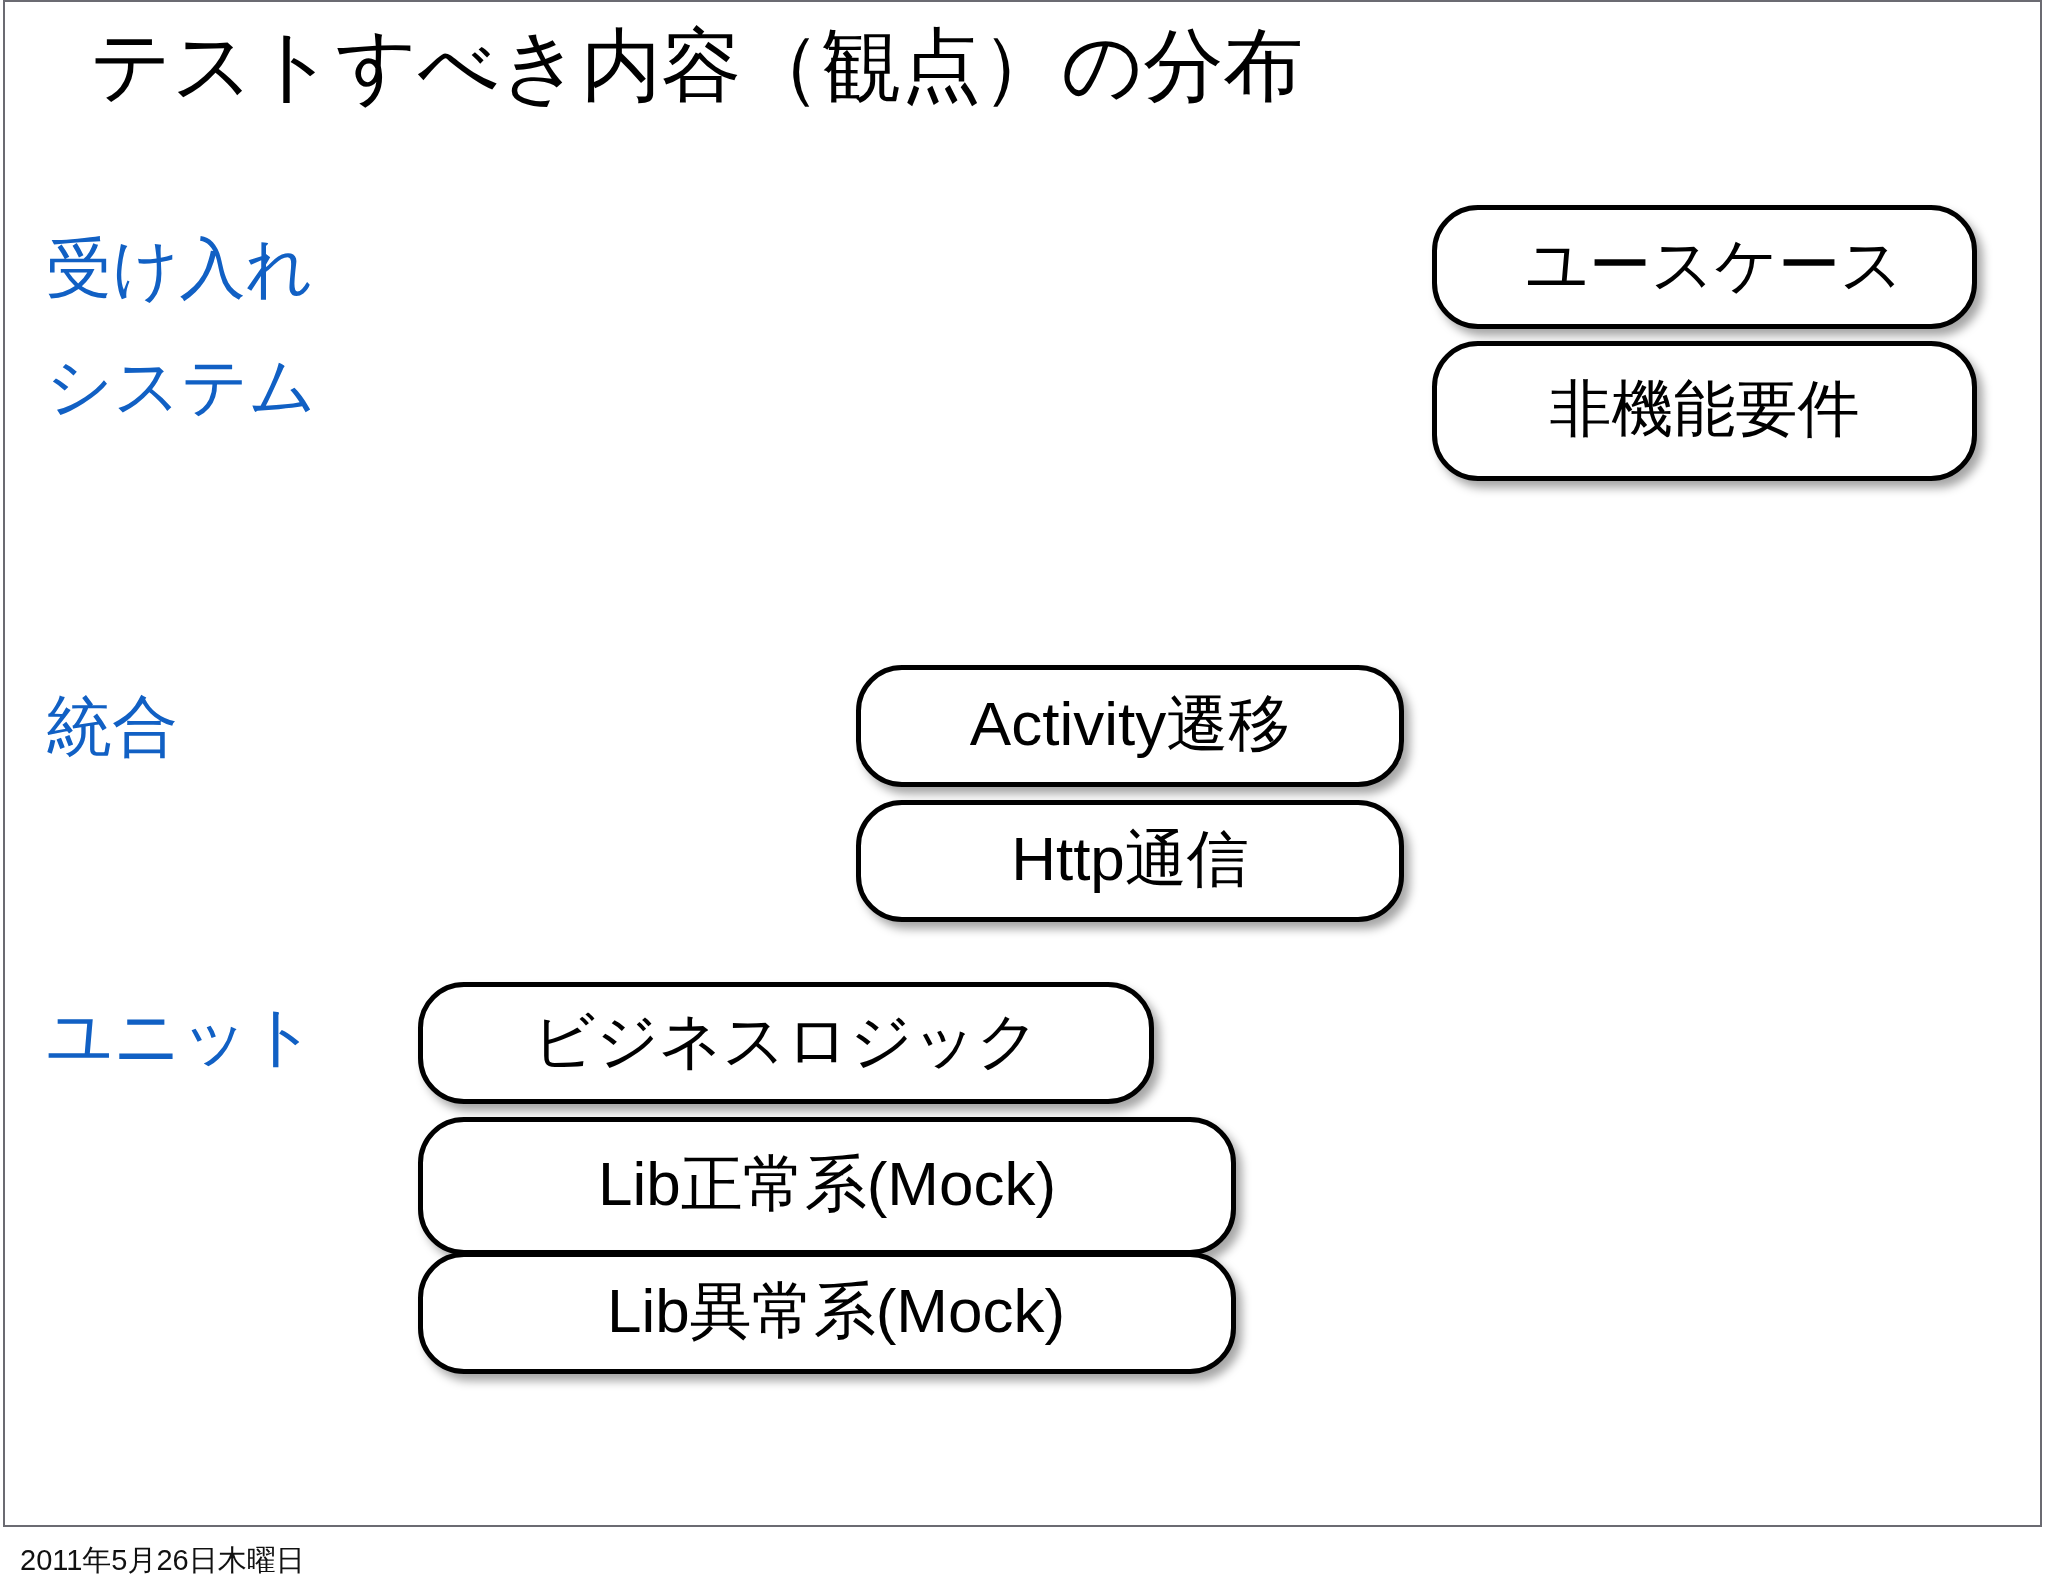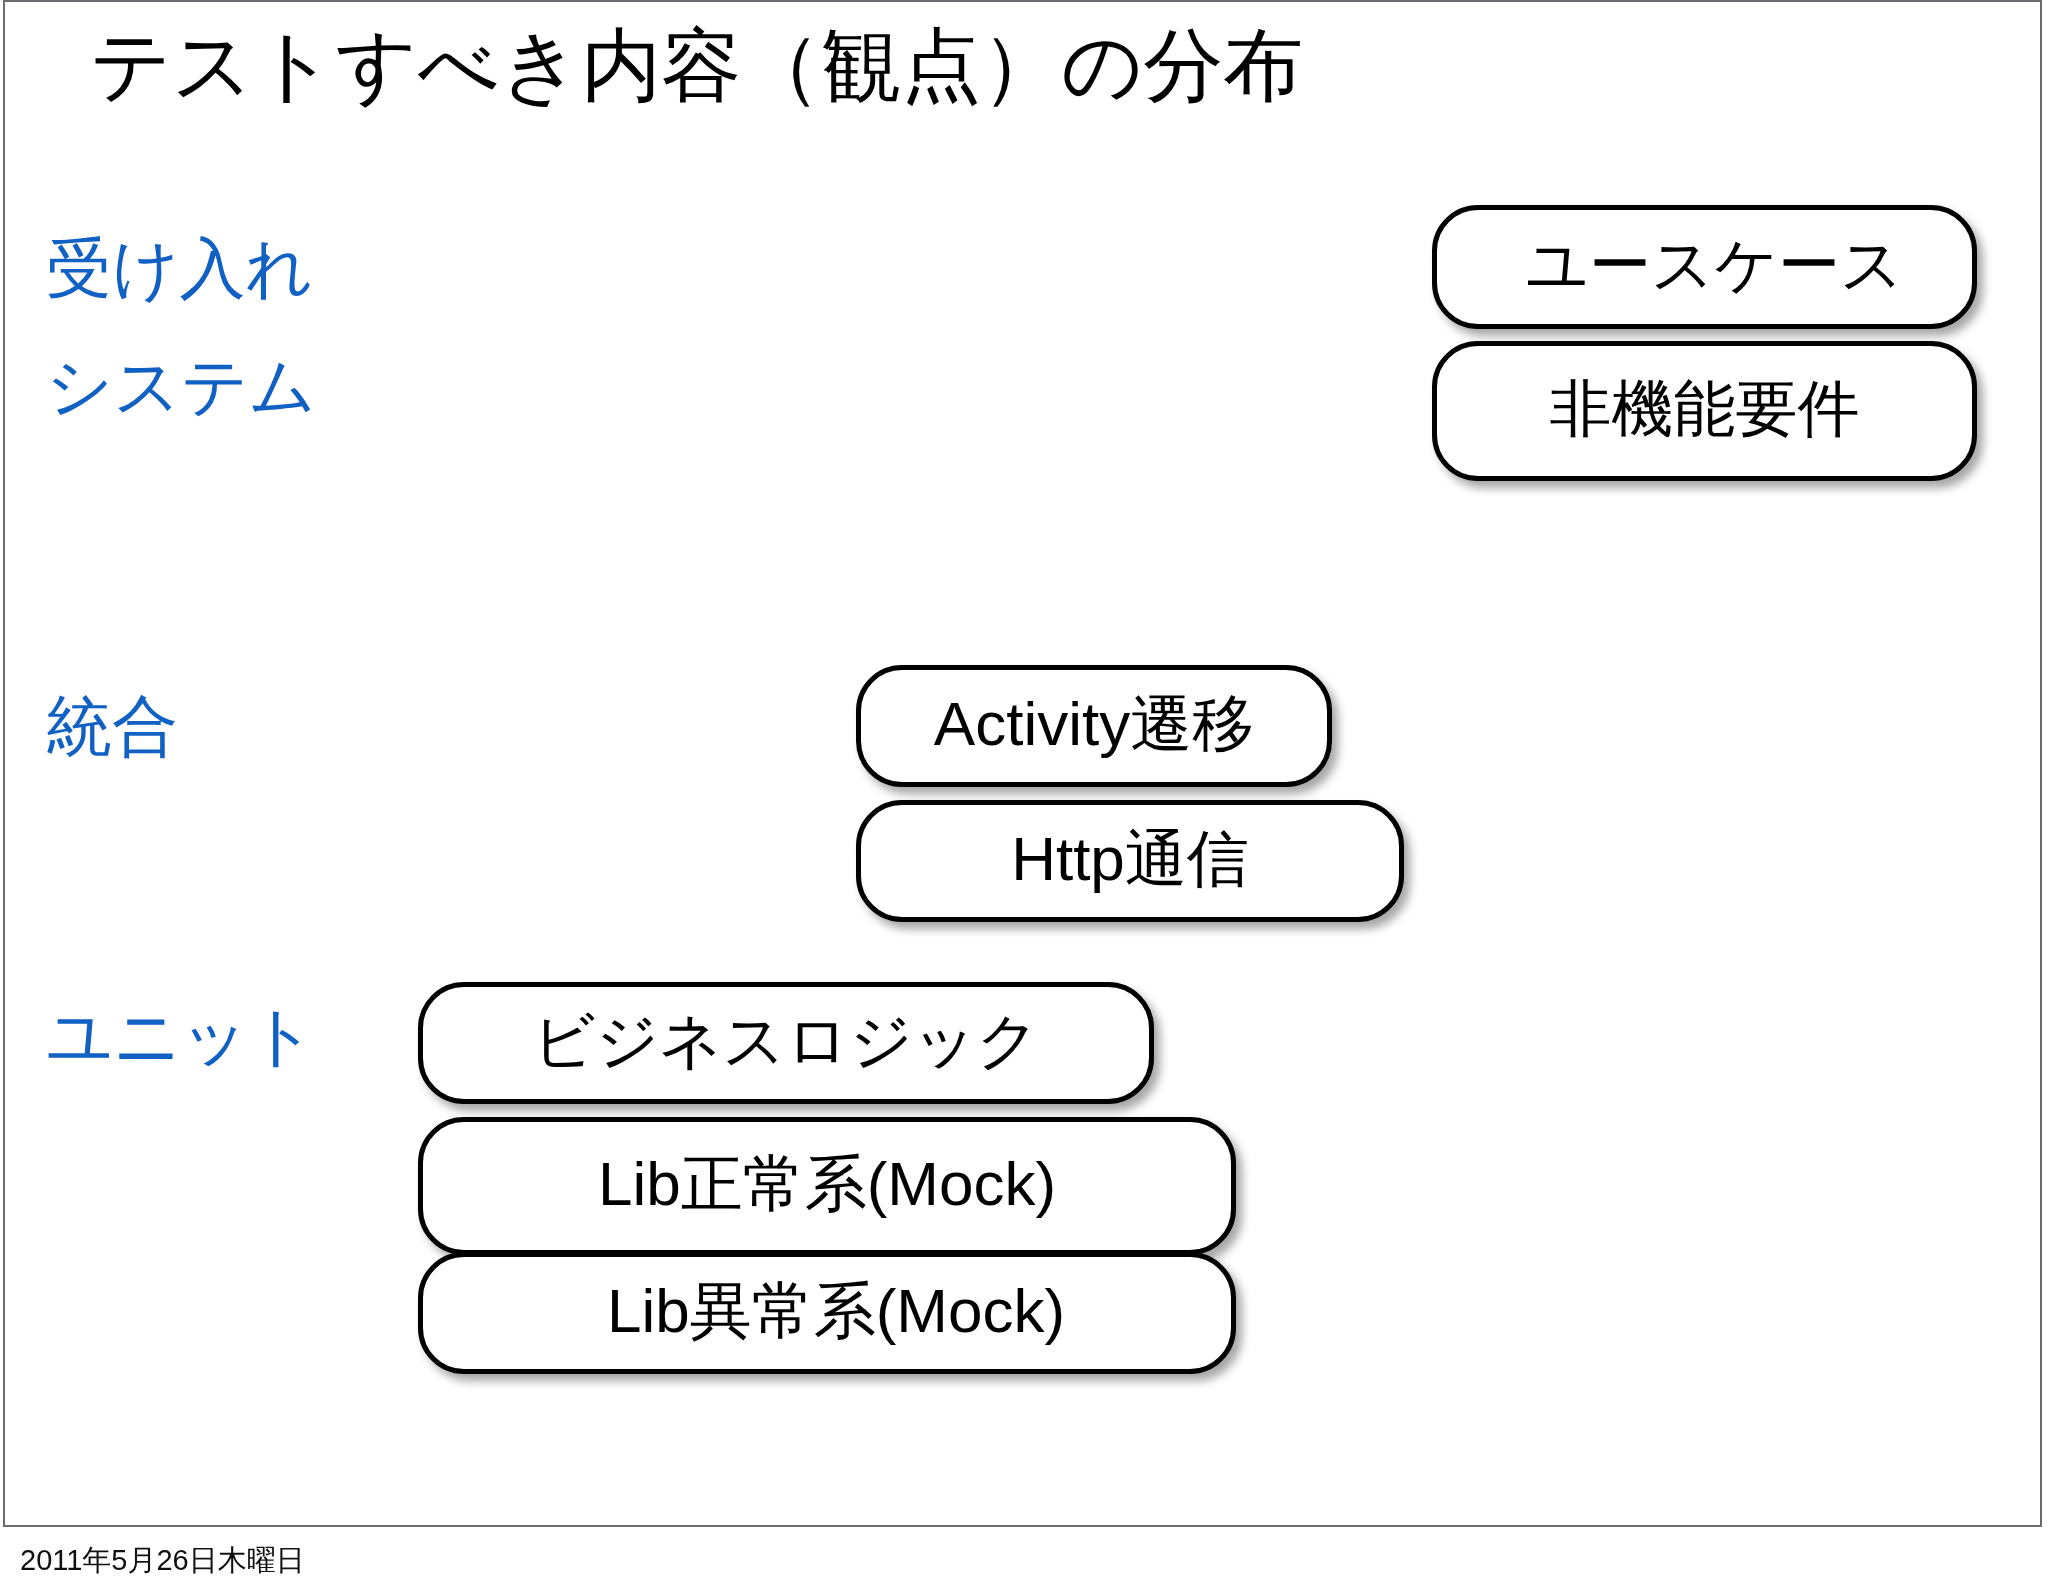--- a/index.html
+++ b/index.html
@@ -71,21 +71,21 @@
     line-height: 1;
     position: relative;
     top: -2px;
   }
 
   
   #pill-usecase   { left: 1432px; top: 205px; width: 545px; height: 124px; padding-left: 20px; }
   #pill-nonfunc   { left: 1432px; top: 341px; width: 545px; height: 140px; }
 
   
-  #pill-activity  { left: 856px; top: 665px;  width: 476px; height: 122px; }
+  #pill-activity  { left: 856px; top: 665px;  width: 548px; height: 122px; }
   #pill-http      { left: 856px; top: 800px;  width: 548px; height: 122px; }
 
   
   #pill-business  { left: 418px; top: 982px;  width: 736px; height: 122px; }
   #pill-lib-ok    { left: 418px; top: 1117px; width: 818px; height: 138px; }
   #pill-lib-ng    { left: 418px; top: 1252px; width: 818px; height: 122px; padding-left: 18px; }
 
   #footer-date {
     position: absolute;
     left: 20px;

